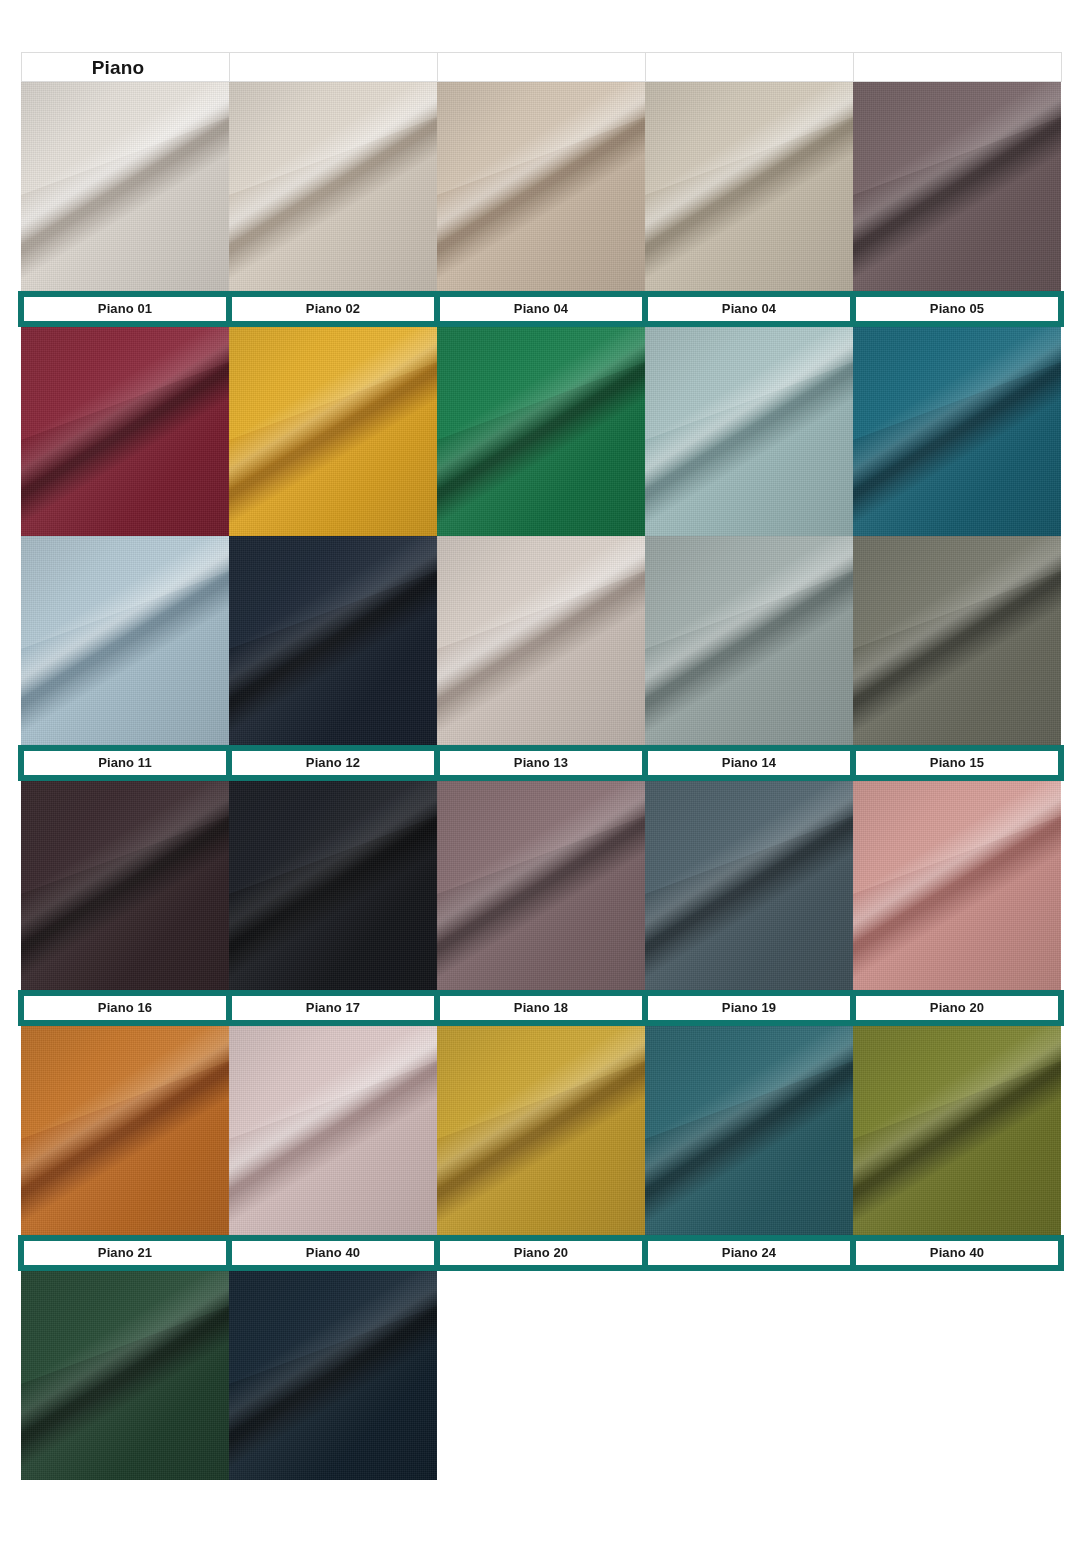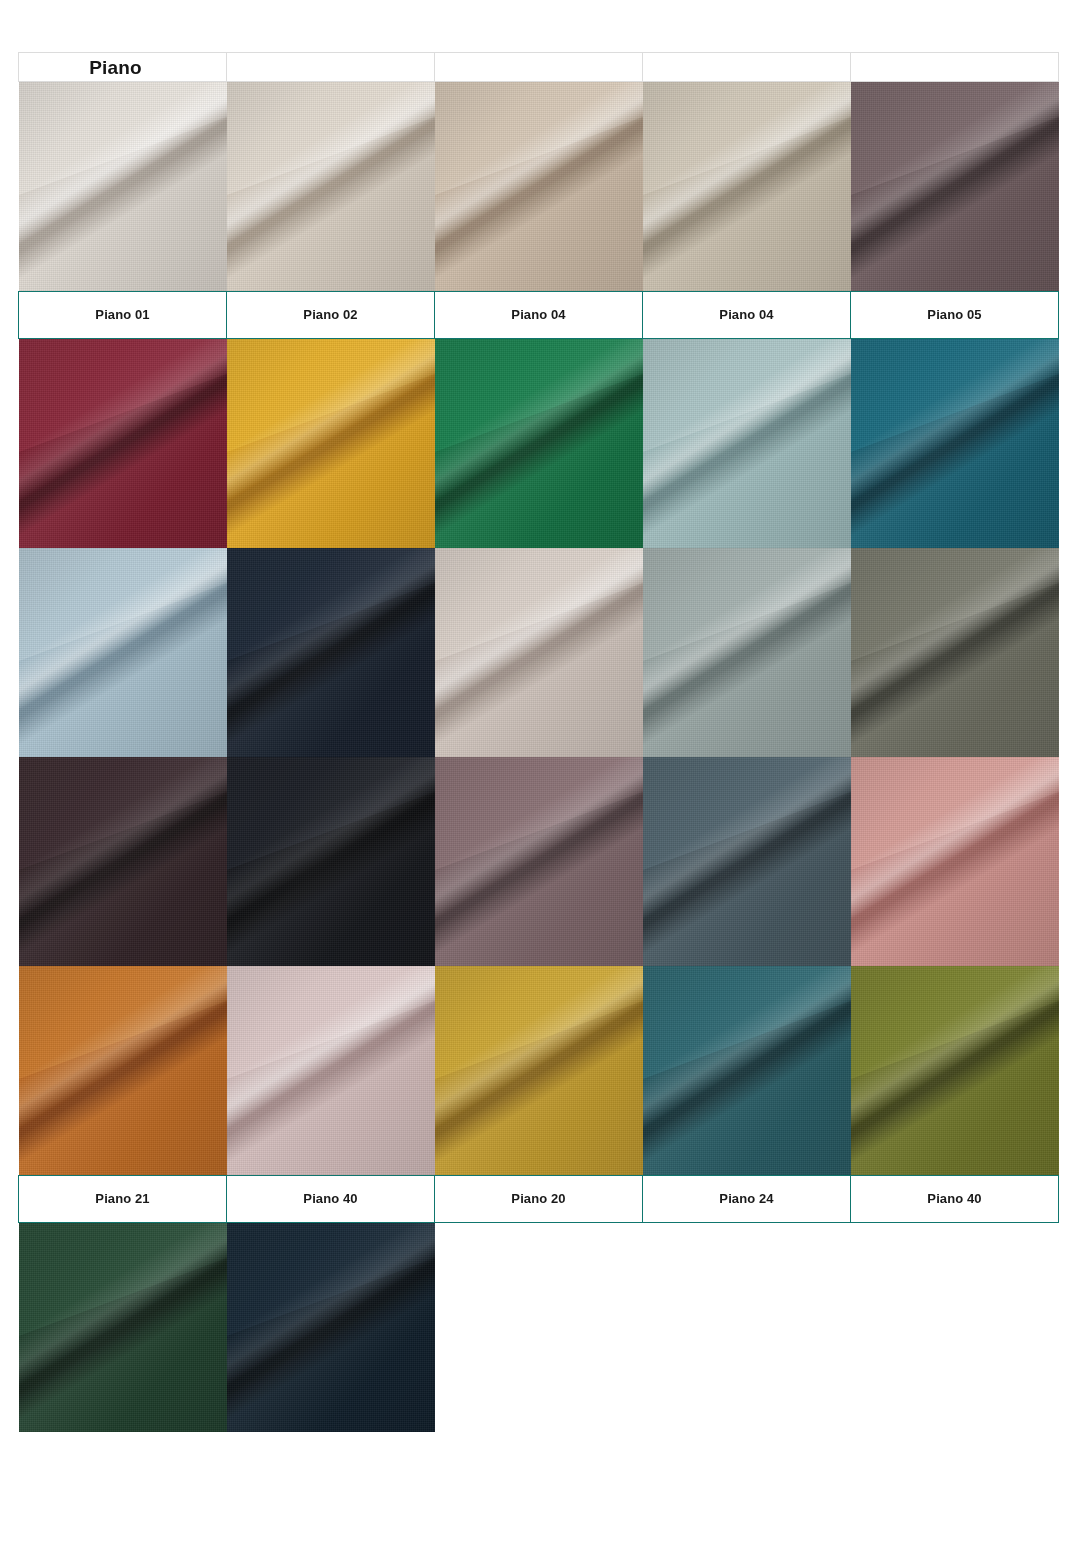--- a/index.html
+++ b/index.html
@@ -145,22 +145,22 @@
       repeating-linear-gradient(0deg, rgba(0,0,0,0.055) 0 1px, rgba(255,255,255,0.04) 1px 2px),
       repeating-linear-gradient(90deg, rgba(0,0,0,0.05) 0 1px, rgba(255,255,255,0.035) 1px 2px);
     opacity: .75;
     pointer-events: none;
   }
 
   
   tr.label-row { height: 26px; }
   tr.label-row td {
     background: #ffffff;
-    border: 1px solid #0f766e;
-    padding: 11px;
+    border: 6px solid #0f766e;
+    padding: 0;
     vertical-align: middle;
     margin-left: 28px;
   }
   tr.label-row td.blank { border-color: #e8e8e8; }
   .label {
     font-size: 13px;
     font-weight: bold;
     color: #1a1a1a;
     text-align: center;
     line-height: 24px;
@@ -370,20 +370,37 @@
               <div class="field"></div>
               <div class="plane-top"></div>
               <div class="plane-bottom"></div>
               <div class="crease"></div>
               <div class="ridge"></div>
               <div class="shade"></div>
               <div class="weave"></div>
             </div>
           </td>
         </tr>
+        <tr class="label-row">
+          <td>
+            <div class="label">Piano 11</div>
+          </td>
+          <td>
+            <div class="label">Piano 12</div>
+          </td>
+          <td>
+            <div class="label">Piano 13</div>
+          </td>
+          <td>
+            <div class="label">Piano 14</div>
+          </td>
+          <td>
+            <div class="label">Piano 15</div>
+          </td>
+        </tr>
         <tr class="swatch-row">
           <td>
             <div class="swatch" style="--base: #322327; --light: #3c2b30; --shadow: rgba(0,0,0,0.60); --hilite: rgba(255,255,255,0.10);">
               <div class="field"></div>
               <div class="plane-top"></div>
               <div class="plane-bottom"></div>
               <div class="crease"></div>
               <div class="ridge"></div>
               <div class="shade"></div>
               <div class="weave"></div>
@@ -425,20 +442,37 @@
           <td>
             <div class="swatch" style="--base: #cc8f8a; --light: #d9a09a; --shadow: rgba(120,64,60,0.45); --hilite: rgba(255,255,255,0.35);">
               <div class="field"></div>
               <div class="plane-top"></div>
               <div class="plane-bottom"></div>
               <div class="crease"></div>
               <div class="ridge"></div>
               <div class="shade"></div>
               <div class="weave"></div>
             </div>
+          </td>
+        </tr>
+        <tr class="label-row">
+          <td>
+            <div class="label">Piano 16</div>
+          </td>
+          <td>
+            <div class="label">Piano 17</div>
+          </td>
+          <td>
+            <div class="label">Piano 18</div>
+          </td>
+          <td>
+            <div class="label">Piano 19</div>
+          </td>
+          <td>
+            <div class="label">Piano 20</div>
           </td>
         </tr>
         <tr class="swatch-row">
           <td>
             <div class="swatch" style="--base: #bf6a22; --light: #cc7a2d; --shadow: rgba(90,38,6,0.52); --hilite: rgba(255,255,255,0.20);">
               <div class="field"></div>
               <div class="plane-top"></div>
               <div class="plane-bottom"></div>
               <div class="crease"></div>
               <div class="ridge"></div>

